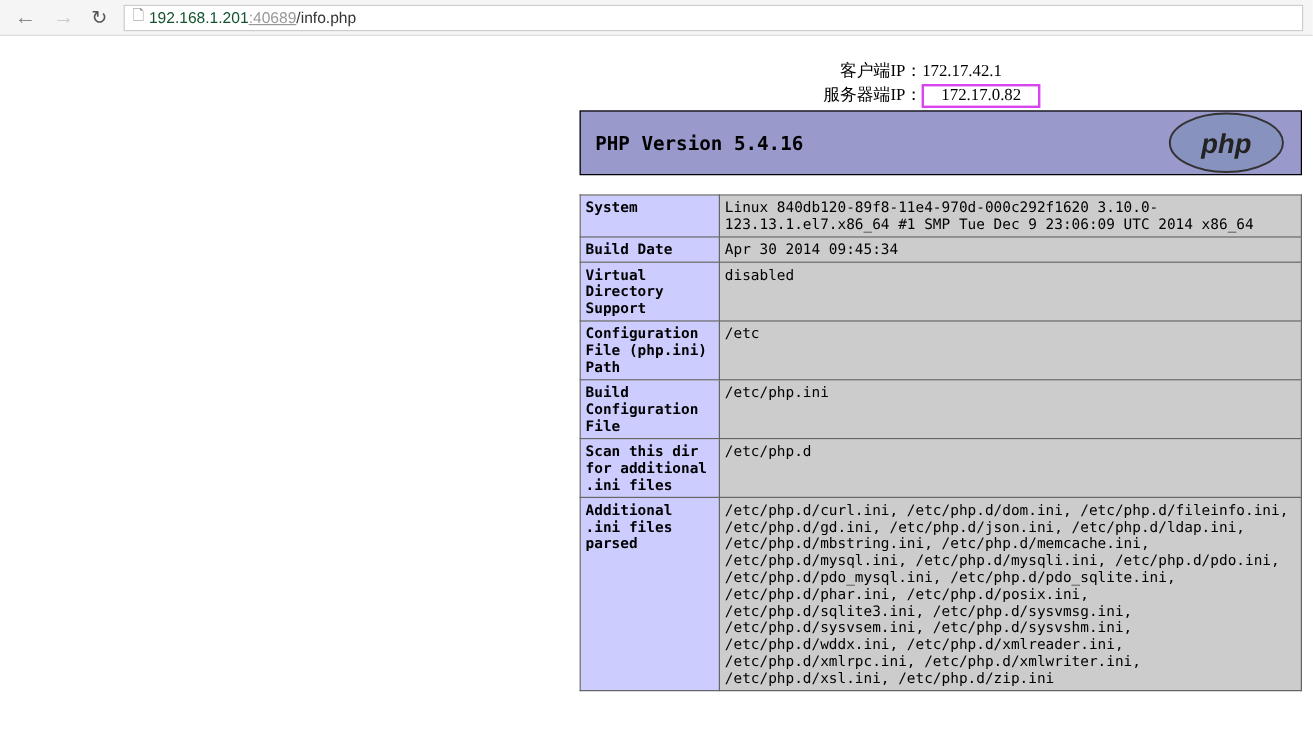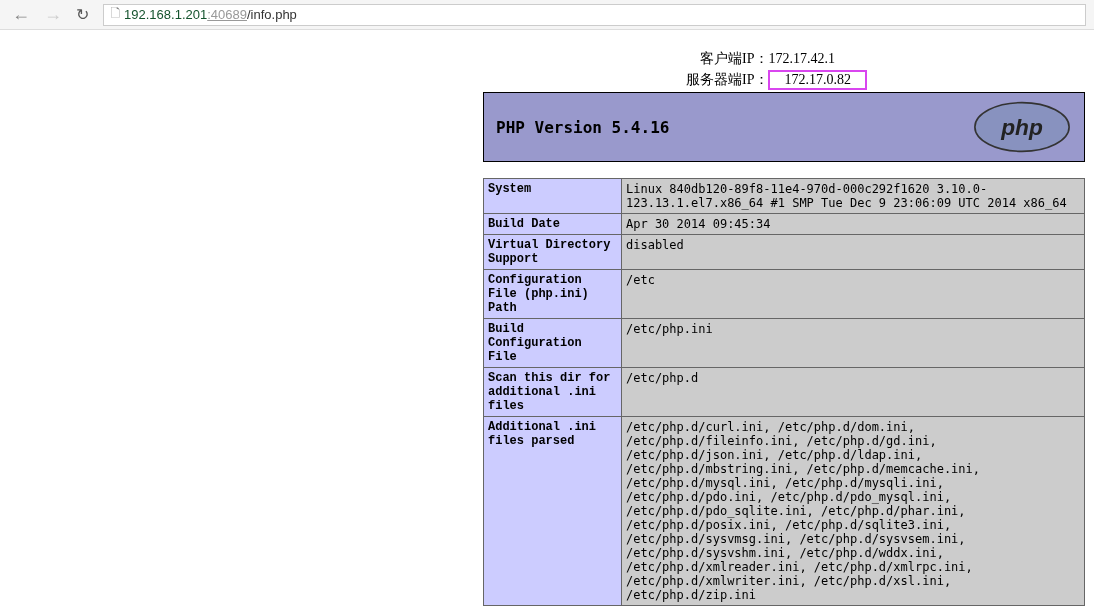--- a/index.html
+++ b/index.html
@@ -68,21 +68,21 @@
     }
     
     .phpinfo-container {
       width: 602px;
       margin-left: 483px;
     }
     
     .phpinfo-header {
       background: #9999cc;
       border: 1px solid #000;
-      height: 70px;
+      height: 54px;
       display: flex;
       align-items: center;
       justify-content: space-between;
       padding: 16px 12px;
     }
     .phpinfo-title {
       font-family: "SimSun", "宋体", monospace;
       font-weight: bold;
       font-size: 16px;
       color: #000;
@@ -101,22 +101,21 @@
     }
     .phpinfo-table td {
       border: 1px solid #666;
       padding: 3px 4px;
       vertical-align: top;
       word-break: break-word;
     }
     .phpinfo-table td.key {
       background: #ccccff;
       font-weight: bold;
-      width: 138px;
-      font-family: Liberation Mono, monospace;
+      width: 116px;
     }
     .phpinfo-table td.val {
       background: #ccc;
     }
   </style>
 </head>
 <body>
 
 <div class="browser-toolbar">
   <span class="nav-btn">←</span>

